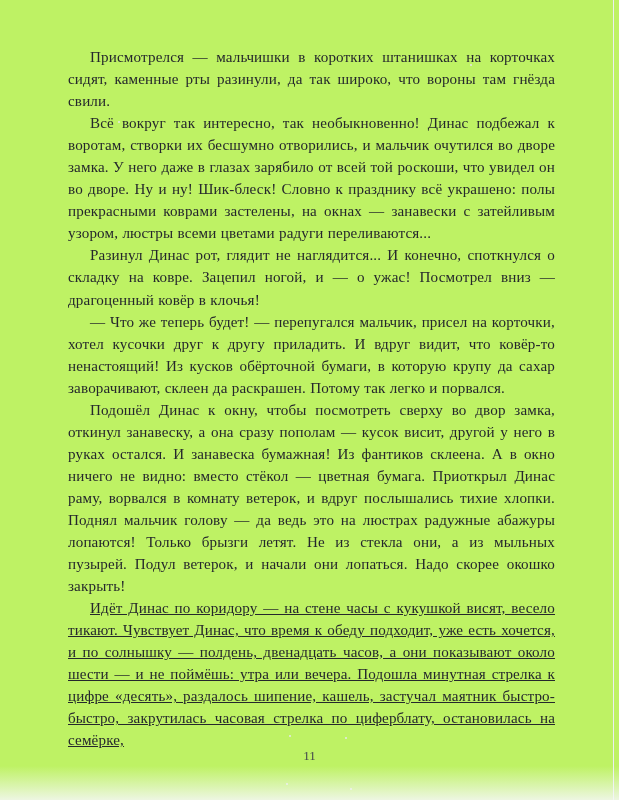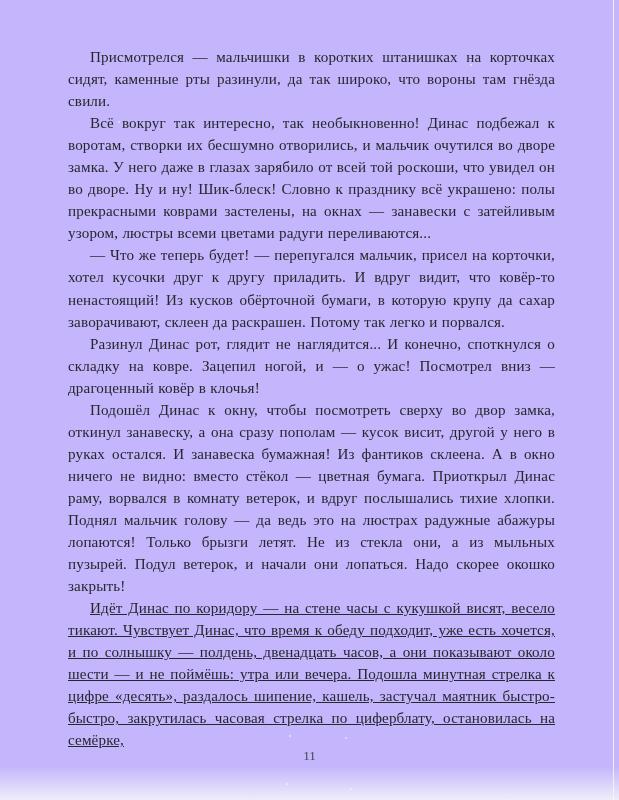--- a/index.html
+++ b/index.html
@@ -12,21 +12,21 @@
     width: 619px;
     height: 800px;
     overflow: hidden;
     font-family: "Liberation Serif", "DejaVu Serif", serif;
     position: relative;
   }
 
   .page {
     position: absolute;
     inset: 0;
-    background: #c4b5fd;
+    background: #bef264;
   }
 
   
   .scan-edge-right {
     position: absolute;
     top: 0;
     right: 5px;
     width: 1px;
     height: 800px;
     background: #eceef0;
@@ -97,22 +97,22 @@
   <span class="speckle" style="left:118px; top:121px;"></span>
   <span class="speckle" style="left:470px; top:64px;"></span>
   <span class="speckle" style="left:289px; top:735px;"></span>
   <span class="speckle" style="left:345px; top:737px;"></span>
   <span class="speckle" style="left:286px; top:783px;"></span>
   <span class="speckle" style="left:350px; top:788px;"></span>
 
   <div class="text-block">
     <p class="para">Присмотрелся — мальчишки в коротких штанишках на корточках сидят, каменные рты разинули, да так широко, что вороны там гнёзда свили.</p>
     <p class="para">Всё вокруг так интересно, так необыкновенно! Динас подбежал к воротам, створки их бесшумно отворились, и мальчик очутился во дворе замка. У него даже в глазах зарябило от всей той роскоши, что увидел он во дворе. Ну и ну! Шик-блеск! Словно к празднику всё украшено: полы прекрасными коврами застелены, на окнах — занавески с затейливым узором, люстры всеми цветами радуги переливаются...</p>
+    <p class="para">Разинул Динас рот, глядит не наглядится... И конечно, споткнулся о складку на ковре. Зацепил ногой, и — о ужас! Посмотрел вниз — драгоценный ковёр в клочья!</p>
     <p class="para">— Что же теперь будет! — перепугался мальчик, присел на корточки, хотел кусочки друг к другу приладить. И вдруг видит, что ковёр-то ненастоящий! Из кусков обёрточной бумаги, в которую крупу да сахар заворачивают, склеен да раскрашен. Потому так легко и порвался.</p>
-    <p class="para">Разинул Динас рот, глядит не наглядится... И конечно, споткнулся о складку на ковре. Зацепил ногой, и — о ужас! Посмотрел вниз — драгоценный ковёр в клочья!</p>
     <p class="para">Подошёл Динас к окну, чтобы посмотреть сверху во двор замка, откинул занавеску, а она сразу пополам — кусок висит, другой у него в руках остался. И занавеска бумажная! Из фантиков склеена. А в окно ничего не видно: вместо стёкол — цветная бумага. Приоткрыл Динас раму, ворвался в комнату ветерок, и вдруг послышались тихие хлопки. Поднял мальчик голову — да ведь это на люстрах радужные абажуры лопаются! Только брызги летят. Не из стекла они, а из мыльных пузырей. Подул ветерок, и начали они лопаться. Надо скорее окошко закрыть!</p>
     <p class="para">Идёт Динас по коридору — на стене часы с кукушкой висят, весело тикают. Чувствует Динас, что время к обеду подходит, уже есть хочется, и по солнышку — полдень, двенадцать часов, а они показывают около шести — и не поймёшь: утра или вечера. Подошла минутная стрелка к цифре «десять», раздалось шипение, кашель, застучал маятник быстро-быстро, закрутилась часовая стрелка по циферблату, остановилась на семёрке,</p>
   </div>
 
   <div class="folio">11</div>
 
   <div class="scan-edge-bottom-shade"></div>
 </div>
 
 </body></html>

